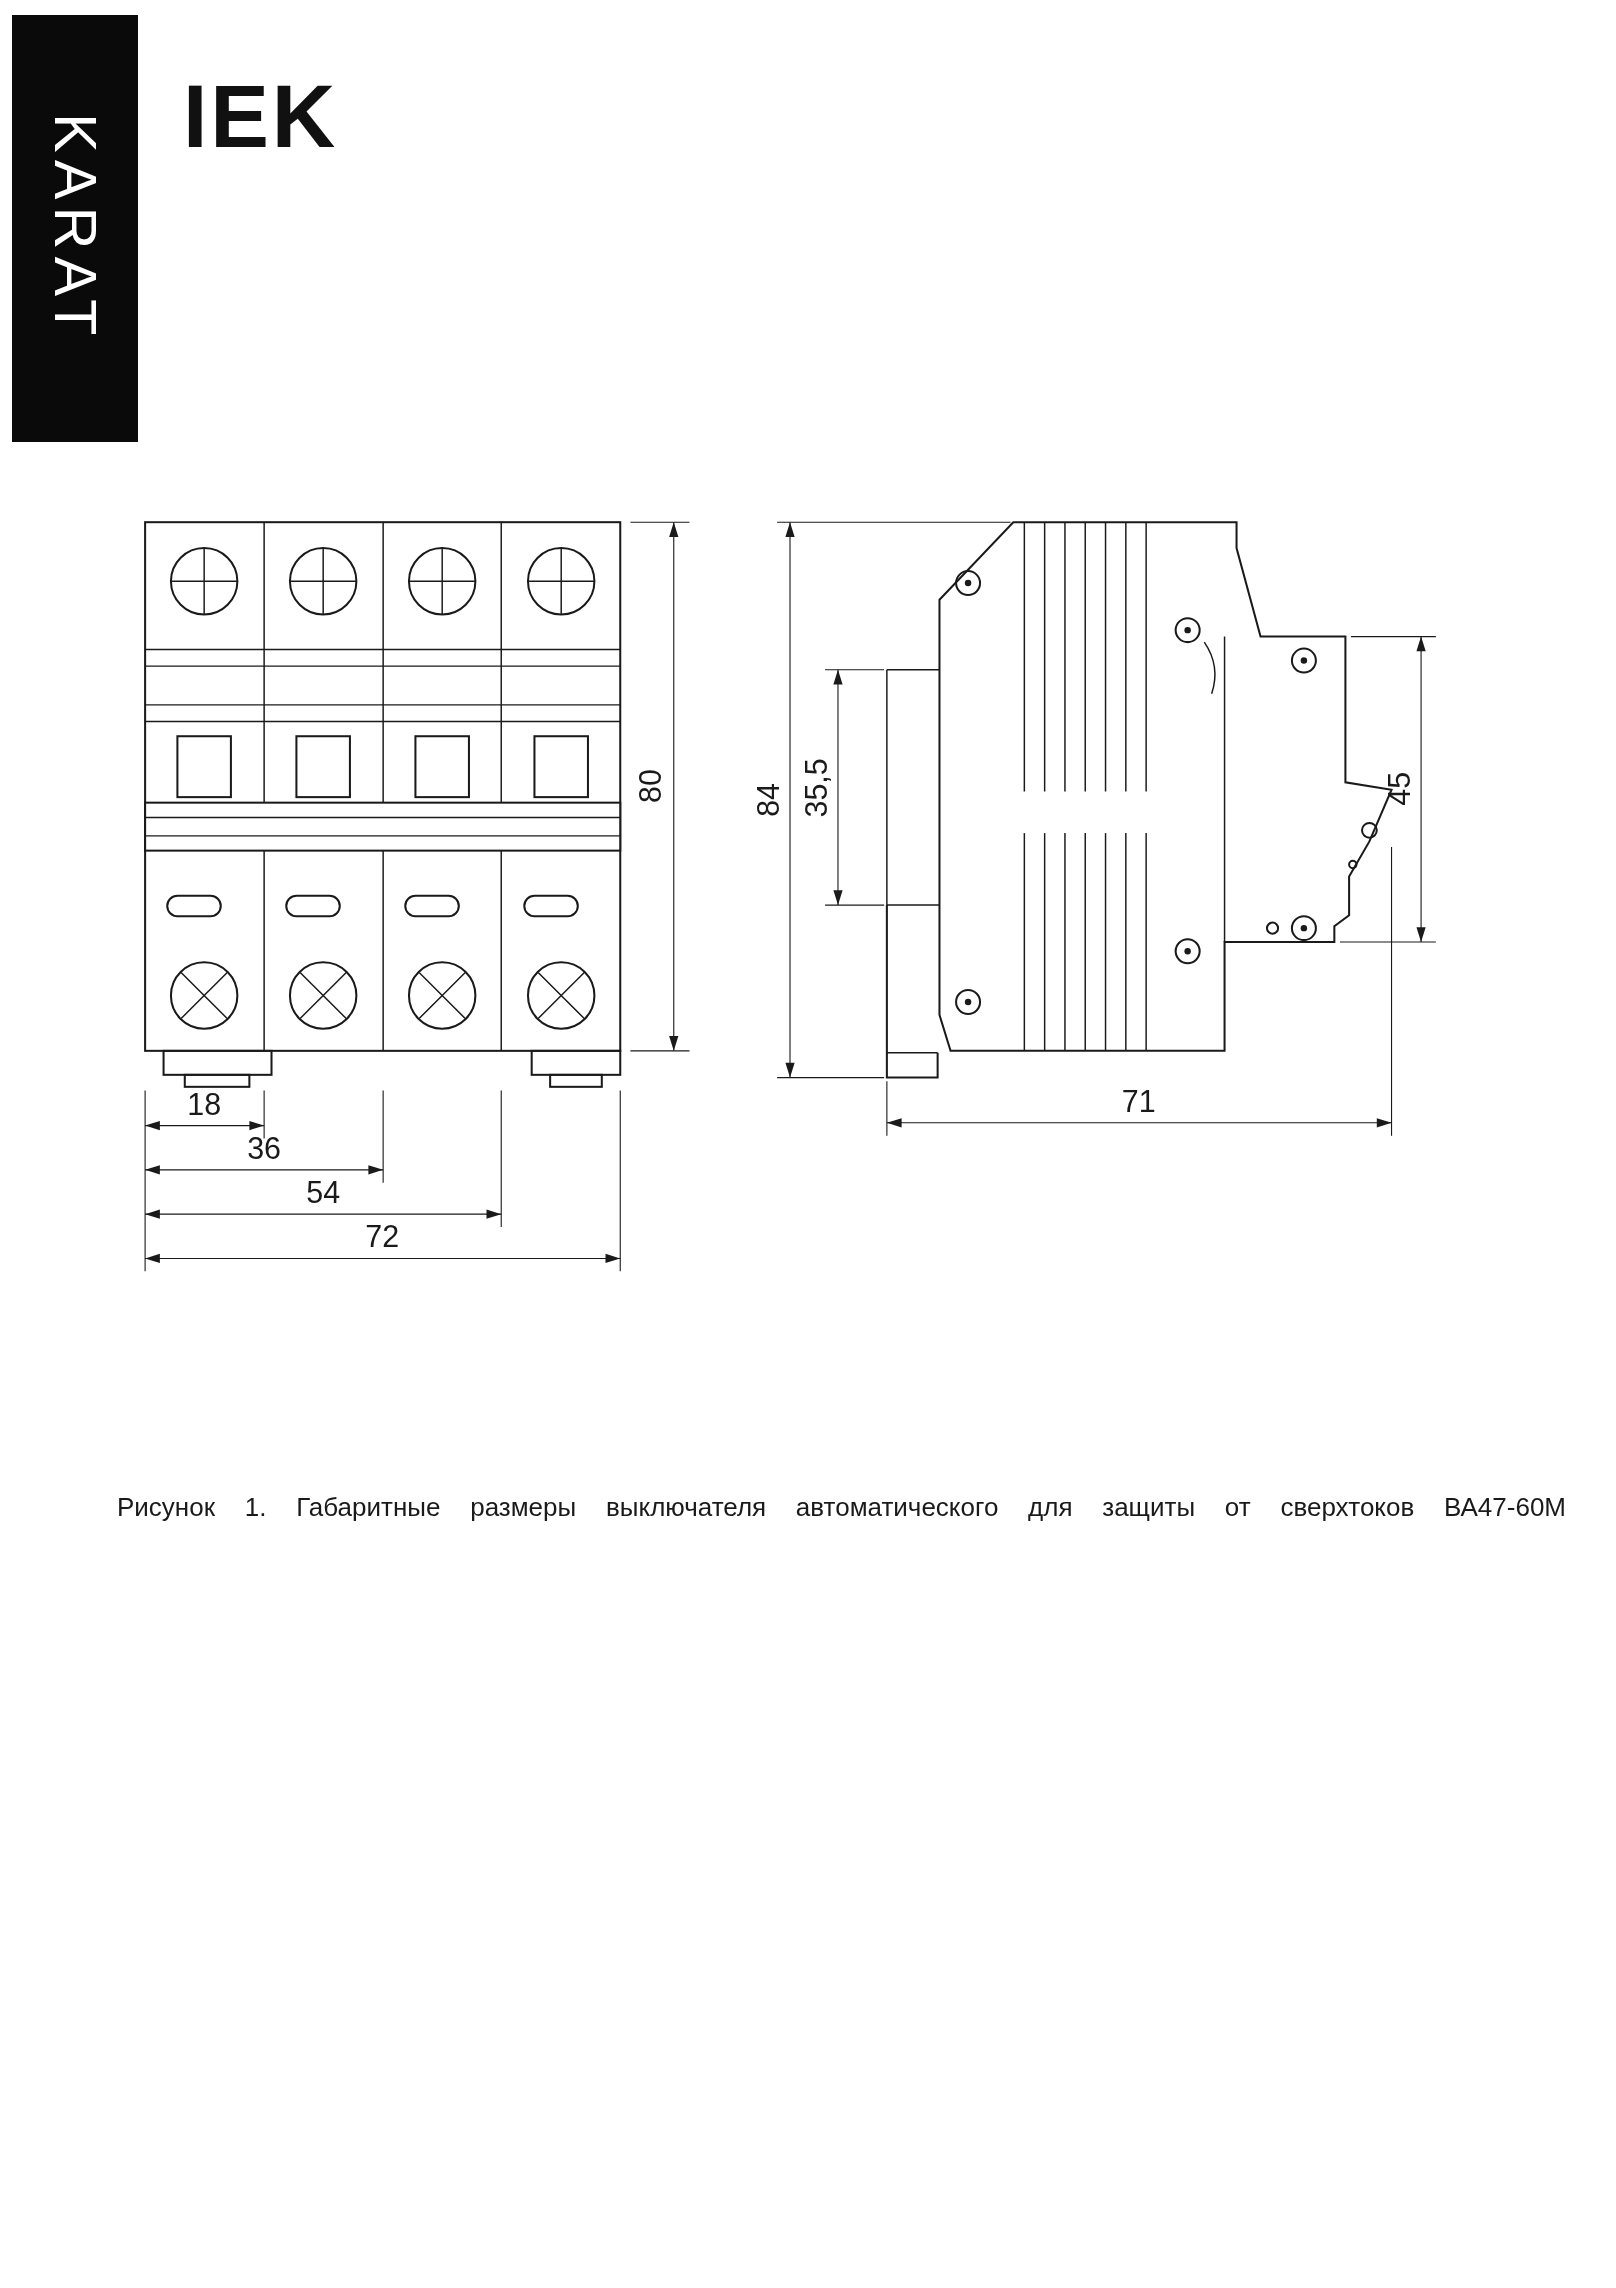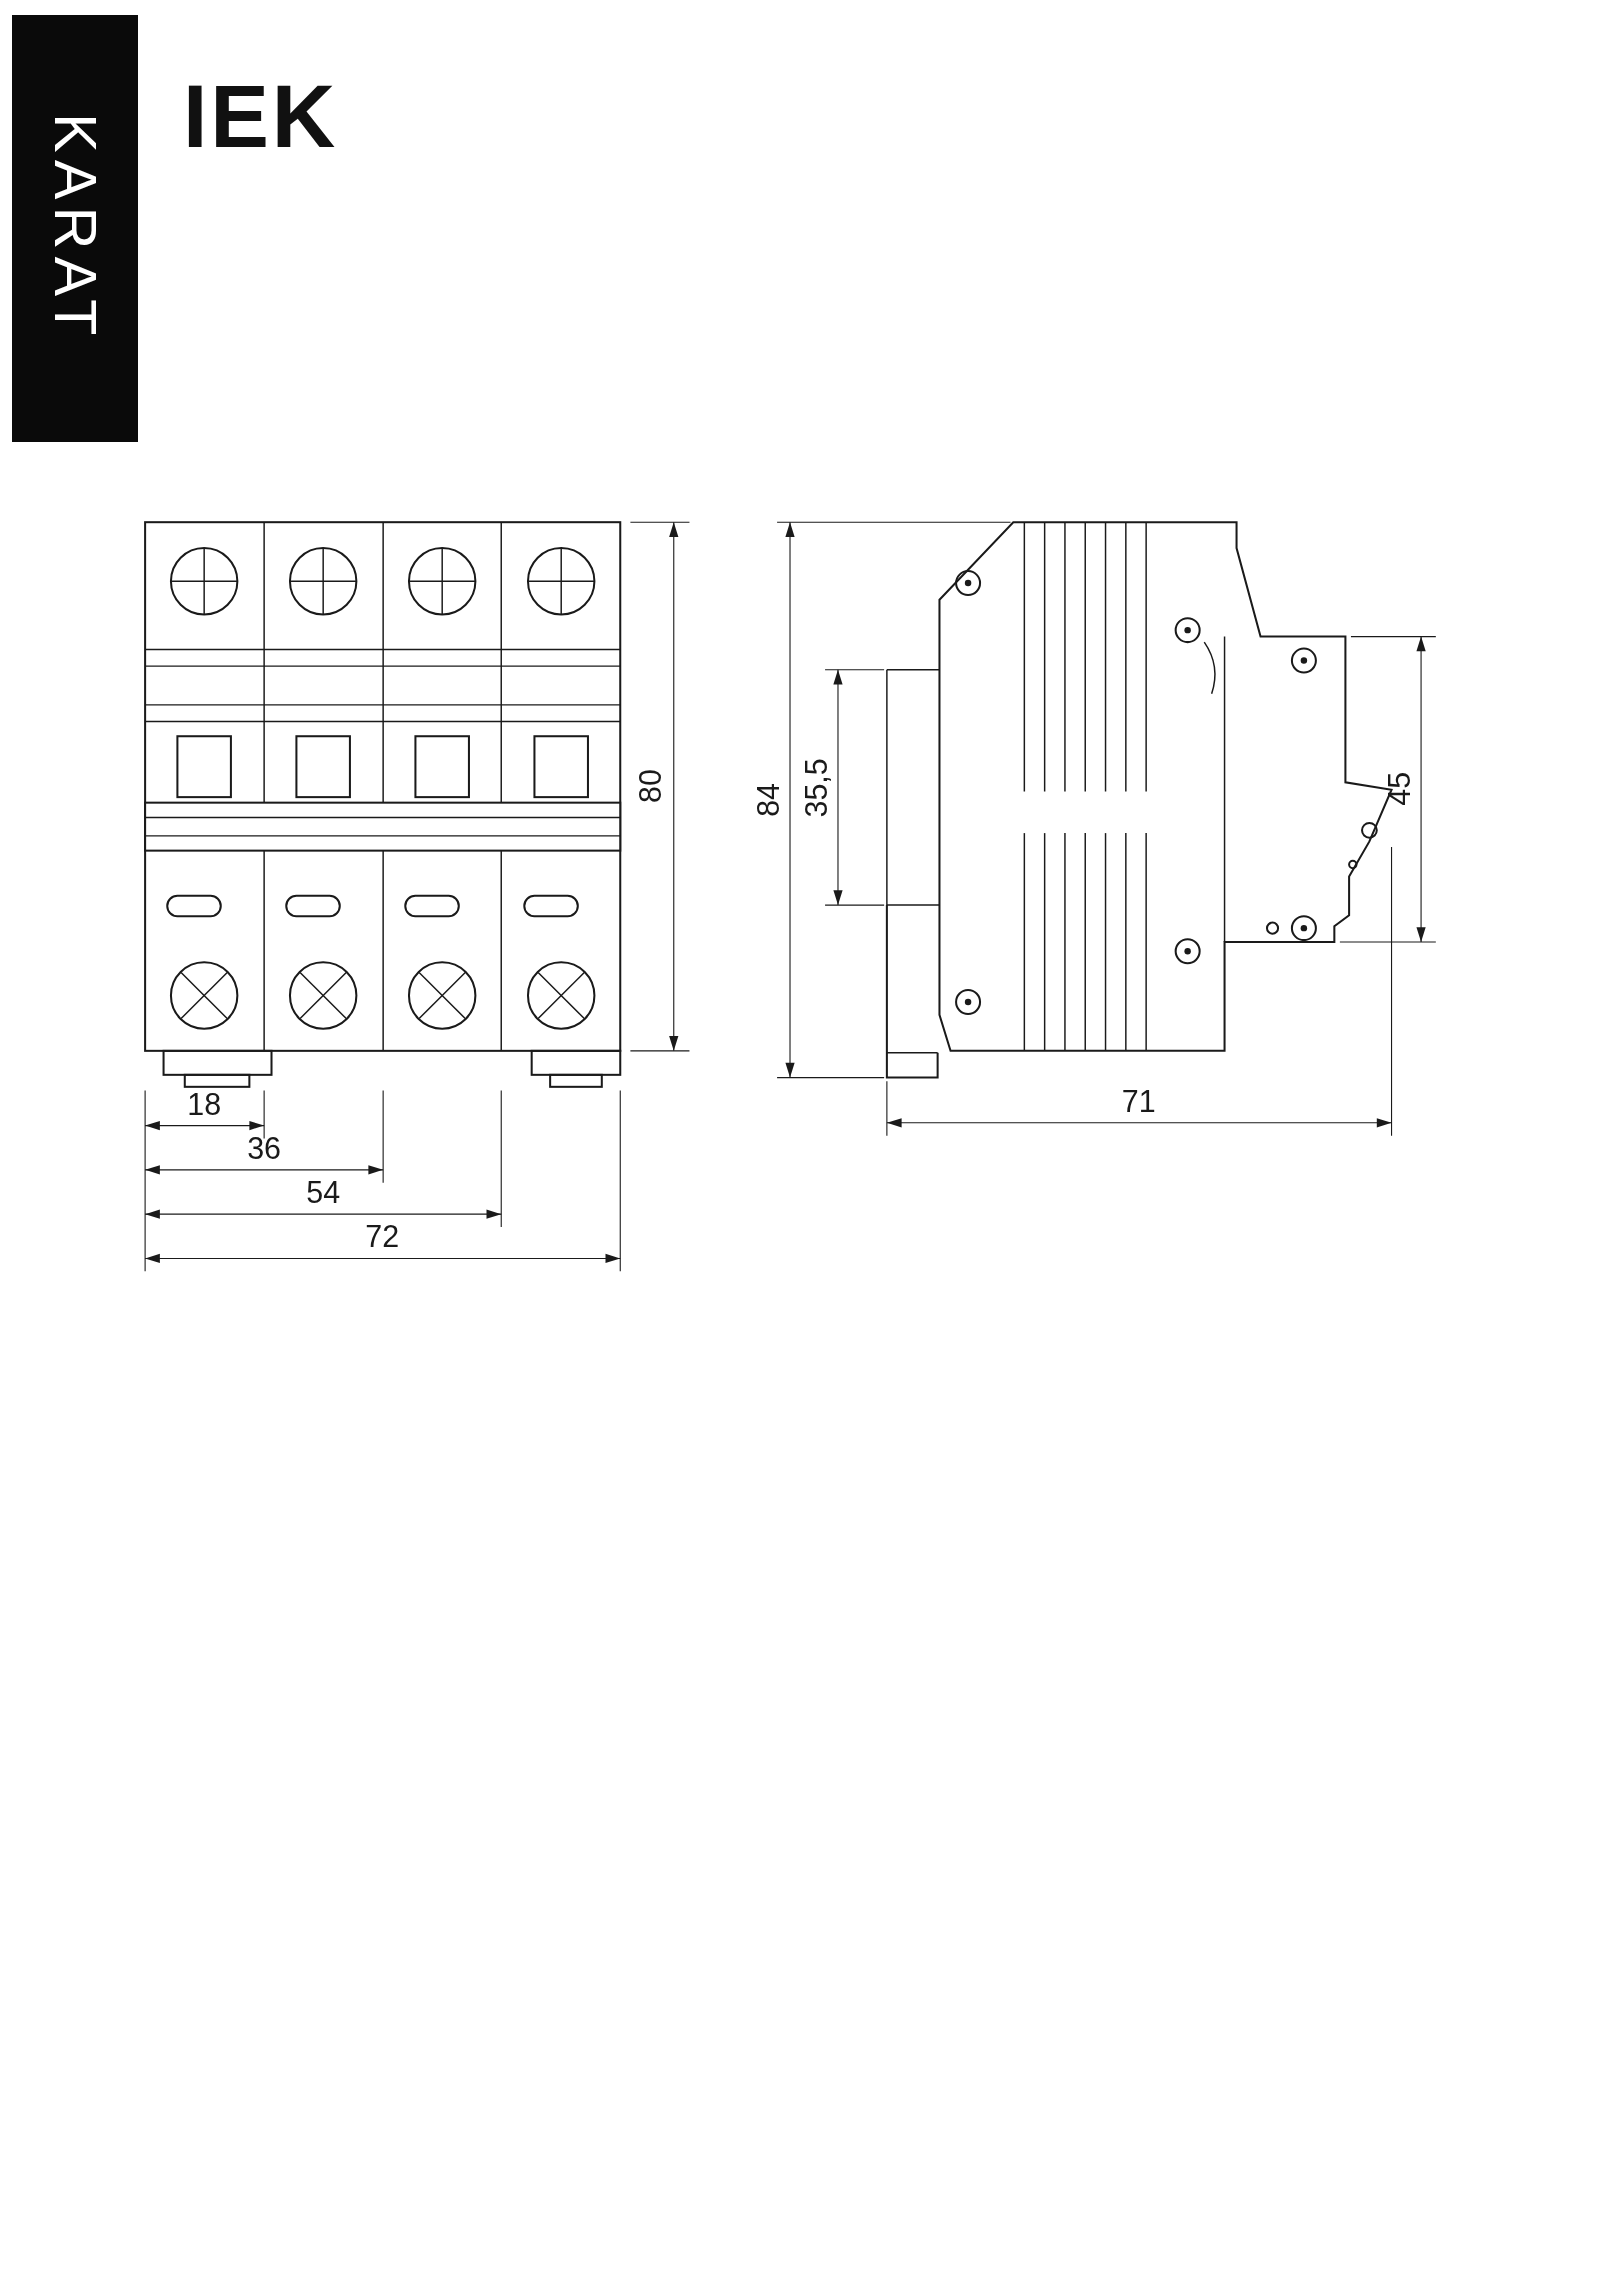--- a/index.html
+++ b/index.html
@@ -260,15 +260,16 @@
       <line class="dim" x1="961" y1="1172" x2="961" y2="1231"></line>
       <line class="dim" x1="1508" y1="918" x2="1508" y2="1231"></line>
       <line class="dim" x1="961" y1="1217" x2="1508" y2="1217"></line>
       <path class="arr" d="M961,1217 l16,-5 v10 z"></path>
       <path class="arr" d="M1508,1217 l-16,-5 v10 z"></path>
       <text class="dimtxt" x="1234" y="1205" text-anchor="middle">71</text>
     </g>
 
   </svg>
 
+  <div class="caption">Рисунок 1. Габаритные размеры выключателя автоматического для защиты от сверхтоков ВА47-60М</div>
 
 </div>
 
 
 </body></html>

